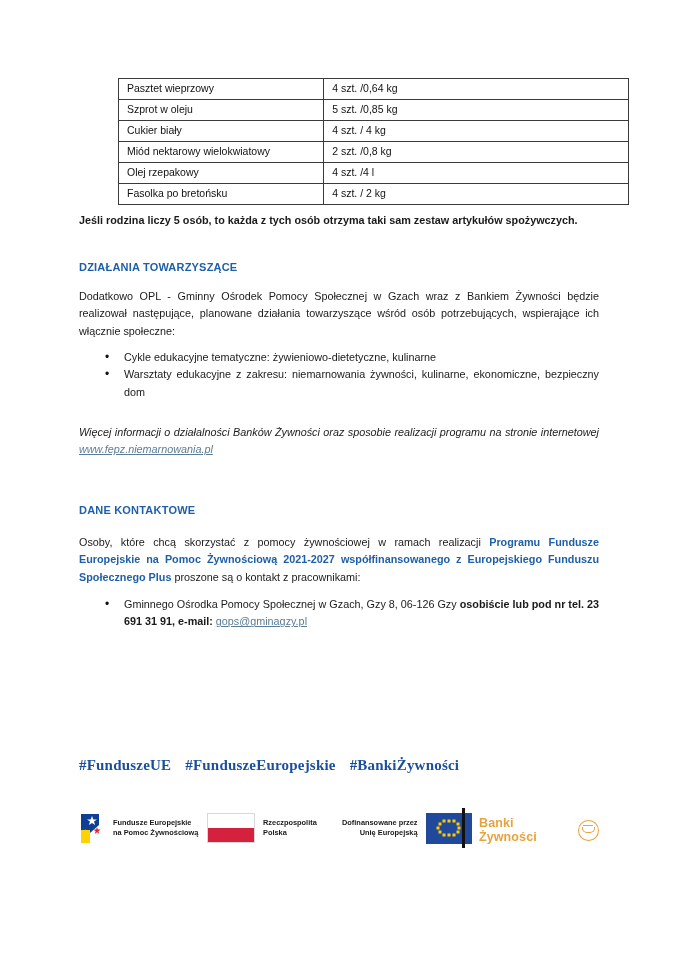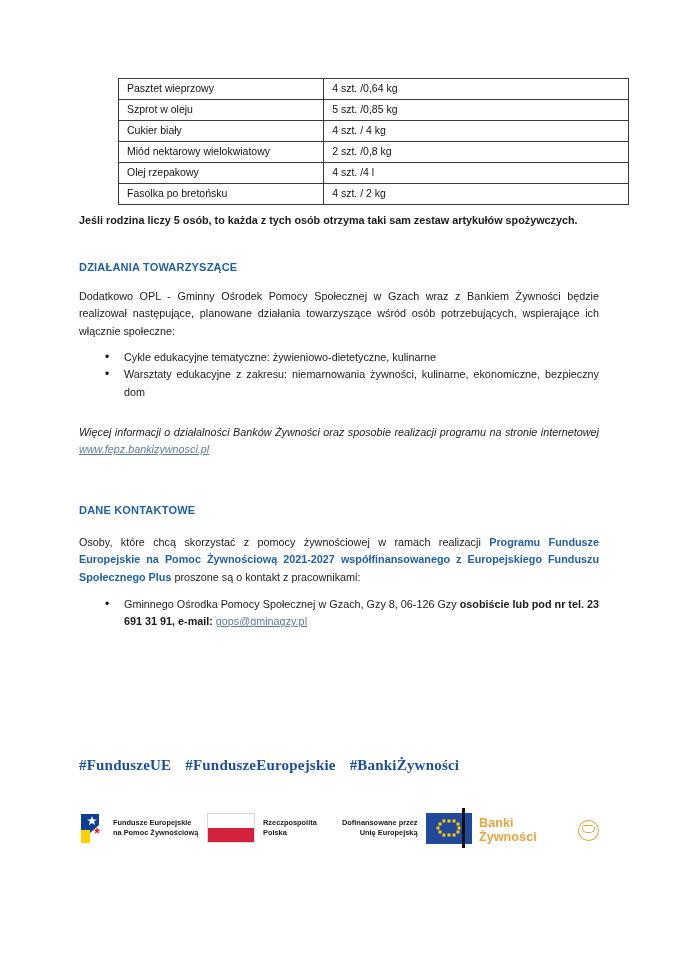--- a/index.html
+++ b/index.html
@@ -256,21 +256,21 @@
   <div class="heading" style="left:79px; top:261px;">DZIAŁANIA TOWARZYSZĄCE</div>
 
   <div class="txt justify" style="left:79px; top:288px; width:520px;">Dodatkowo OPL - Gminny Ośrodek Pomocy Społecznej w Gzach wraz z Bankiem Żywności będzie realizował następujące, planowane działania towarzyszące wśród osób potrzebujących, wspierające ich włącznie społeczne:</div>
 
   <ul class="bullets" style="left:101px; top:349px; width:498px;">
     <li>Cykle edukacyjne tematyczne: żywieniowo-dietetyczne, kulinarne</li>
     <li>Warsztaty edukacyjne z zakresu: niemarnowania żywności, kulinarne, ekonomiczne, bezpieczny dom</li>
   </ul>
 
   <div class="txt italic justify" style="left:79px; top:424px; width:520px;">
-    <span>Więcej informacji o działalności Banków Żywności oraz sposobie realizacji programu na stronie internetowej </span><a class="doclink" href="#">www.fepz.bankizywnosci.pl</a>
+    <span>Więcej informacji o działalności Banków Żywności oraz sposobie realizacji programu na stronie internetowej </span><a class="doclink" href="#">www.fepz.niemarnowania.pl</a>
   </div>
 
   <div class="heading" style="left:79px; top:504px;">DANE KONTAKTOWE</div>
 
   <div class="txt justify" style="left:79px; top:534px; width:520px;">
     <span>Osoby, które chcą skorzystać z pomocy żywnościowej w ramach realizacji </span><span class="blue-bold">Programu Fundusze Europejskie na Pomoc Żywnościową 2021-2027 współfinansowanego z Europejskiego Funduszu Społecznego Plus</span><span> proszone są o kontakt  z pracownikami:</span>
   </div>
 
   <ul class="bullets" style="left:101px; top:596px; width:498px;">
     <li><span>Gminnego Ośrodka Pomocy Społecznej w Gzach, Gzy 8, 06-126 Gzy </span><span class="bold">osobiście lub pod nr tel. 23 691 31 91, e-mail: </span><a class="doclink" href="#">gops@gminagzy.pl</a></li>

